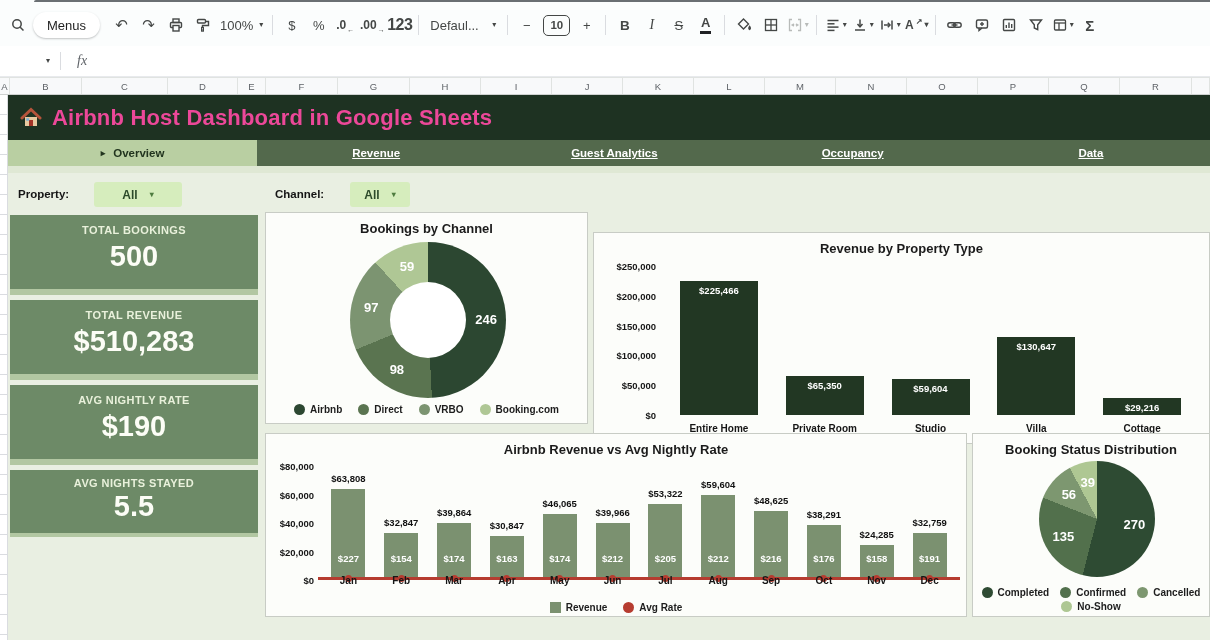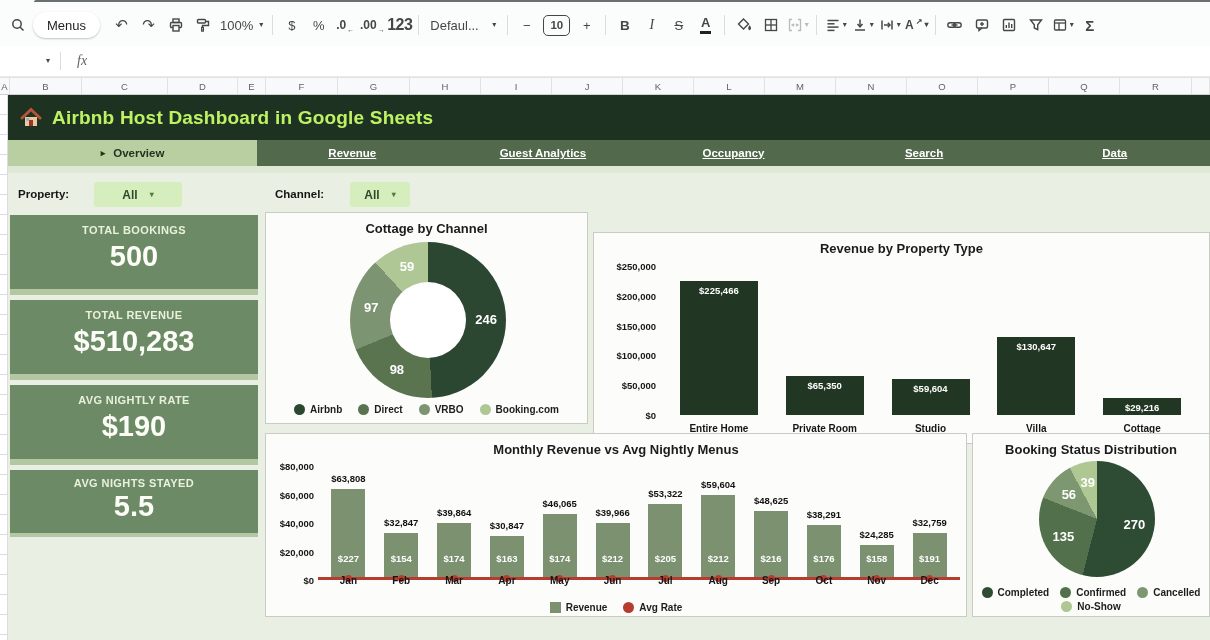--- a/index.html
+++ b/index.html
@@ -39,21 +39,21 @@
   .fx-input { flex:1; height:100%; }
 
   
   .colheads { position:absolute; top:77px; left:0; right:0; height:18px; display:flex; background:#f8f9fa; border-top:1px solid #e0e3e1; border-bottom:1px solid #cfd2d1; }
   .col-h { border-right:1px solid #e0e3e1; font-size:9.5px; color:#5f6368; display:flex; align-items:center; justify-content:center; overflow:hidden; flex-shrink:0; }
   .col-fill { flex:1; }
 
   
   .gutter { position:absolute; top:95px; left:0; width:8px; bottom:0; background:repeating-linear-gradient(#ffffff 0 19px, #dadce0 19px 20px); border-right:1px solid #dadce0; }
   .banner { position:absolute; top:95px; left:8px; right:0; height:45px; background:#1e3222; display:flex; align-items:center; gap:10px; padding-left:12px; }
-  .banner-title { color:#bef264; font-size:19px; font-weight:700; letter-spacing:.2px; }
+  .banner-title { color:#ec4899; font-size:22px; font-weight:700; letter-spacing:.2px; }
   .tabbar { position:absolute; top:140px; left:8px; right:0; height:26px; background:#53694c; display:flex; }
   .tab { flex:1; display:flex; align-items:center; justify-content:center; color:#fff; font-weight:700; font-size:11.5px; text-decoration:underline; }
   .tab.active { flex:0 0 249px; background:#b9cfa2; color:#22351f; text-decoration:none; gap:8px; }
   .tab-marker { font-size:9px; }
   .substrip { position:absolute; top:166px; left:8px; right:0; height:7px; background:#dfe8d4; }
   .content { position:absolute; top:173px; left:8px; right:0; bottom:0; background:#e9efe2; }
 
   
   .filter-label { position:absolute; font-size:11.5px; font-weight:700; color:#151515; }
   #f-prop-label { left:10px; top:15px; }
@@ -319,23 +319,20 @@
       <div class="tab">
         <span>Revenue</span>
       </div>
       <div class="tab">
         <span>Guest Analytics</span>
       </div>
       <div class="tab">
         <span>Occupancy</span>
       </div>
       <div class="tab">
-        <span>Search</span>
-      </div>
-      <div class="tab">
         <span>Data</span>
       </div>
     </div>
   <div class="substrip"></div>
 
   <div class="content">
 
     <span class="filter-label" id="f-prop-label">Property:</span>
     <div class="dd" id="f-prop-dd">
       <span>All</span>
@@ -360,21 +357,21 @@
           <div class="kpi-label">AVG NIGHTLY RATE</div>
           <div class="kpi-value">$190</div>
         </div>
         <div class="kpi-card">
           <div class="kpi-label">AVG NIGHTS STAYED</div>
           <div class="kpi-value">5.5</div>
         </div>
       </div>
 
     <div class="panel" id="panel-donut">
-      <div class="chart-title">Cottage by Channel</div>
+      <div class="chart-title">Bookings by Channel</div>
       <div class="pie-wrap">
           <div class="pie" style="background: conic-gradient(rgb(44, 71, 49) 0deg, rgb(44, 71, 49) 177.12deg, rgb(90, 116, 80) 177.12deg, rgb(90, 116, 80) 247.68deg, rgb(124, 148, 113) 247.68deg, rgb(124, 148, 113) 317.52deg, rgb(175, 199, 149) 317.52deg, rgb(175, 199, 149) 360deg);"></div>
           <div class="hole" style="height: 76.44px; width: 76.44px; top: 39.78px; left: 39.78px;"></div>
           <div class="slice-label" style="left: 136.092px; top: 76.5397px;">246</div>
           <div class="slice-label" style="left: 46.8631px; top: 127.064px;">98</div>
           <div class="slice-label" style="left: 21.2895px; top: 65.3237px;">97</div>
           <div class="slice-label" style="left: 56.9482px; top: 23.8373px;">59</div>
         </div>
       <div class="legend">
           <div class="leg-item">
@@ -421,21 +418,21 @@
       <div class="cats">
           <div class="cat" style="left: 0px; width: 105.8px;">Entire Home</div>
           <div class="cat" style="left: 105.8px; width: 105.8px;">Private Room</div>
           <div class="cat" style="left: 211.6px; width: 105.8px;">Studio</div>
           <div class="cat" style="left: 317.4px; width: 105.8px;">Villa</div>
           <div class="cat" style="left: 423.2px; width: 105.8px;">Cottage</div>
         </div>
     </div>
 
     <div class="panel" id="panel-monthly">
-      <div class="chart-title">Monthly Revenue vs Avg Nightly Menus</div>
+      <div class="chart-title">Airbnb Revenue vs Avg Nightly Rate</div>
       <div class="yaxis">
           <div class="ytick" style="bottom: -6px;">$0</div>
           <div class="ytick" style="bottom: 22.5px;">$20,000</div>
           <div class="ytick" style="bottom: 51px;">$40,000</div>
           <div class="ytick" style="bottom: 79.5px;">$60,000</div>
           <div class="ytick" style="bottom: 108px;">$80,000</div>
         </div>
       <div class="plot">
           <div class="bar" style="left: 9.41667px; width: 34px; height: 90.9264px; background: rgb(123, 145, 112);"></div>
           <div class="bar-label-out" style="left: -12px; width: 76.8333px; bottom: 95.9264px;">$63,808</div>

